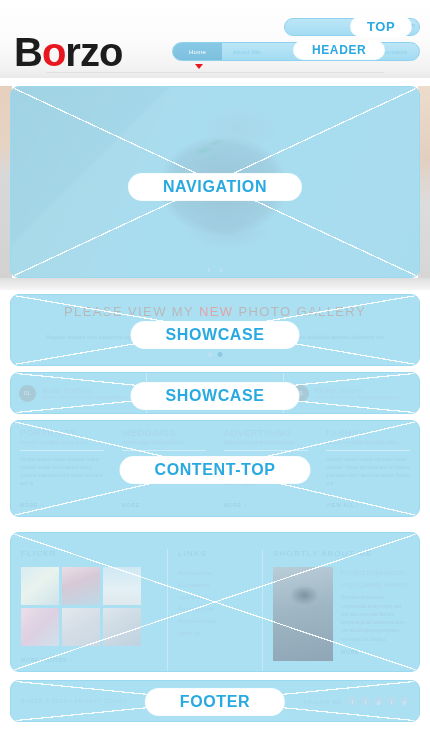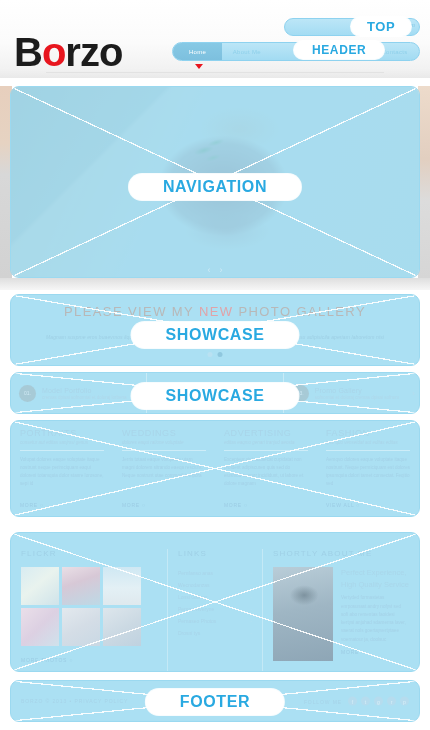--- a/index.html
+++ b/index.html
@@ -408,20 +408,21 @@
           <i>○</i>
         </div>
       </div>
 
     </div>
     <div class="cross">
         <i></i>
         <b></b>
       </div>
   </div>
+  <div class="badge" style="left:215px; top:457px;">CONTENT-TOP</div>
 
   <div class="block" id="mainBottom">
     <div class="mb-row">
 
       <div class="mb-col flickr">
         <div class="mb-h">FLICKR</div>
         <div class="thumbs">
           <div class="thumb t1"></div>
           <div class="thumb t2"></div>
           <div class="thumb t3"></div>

